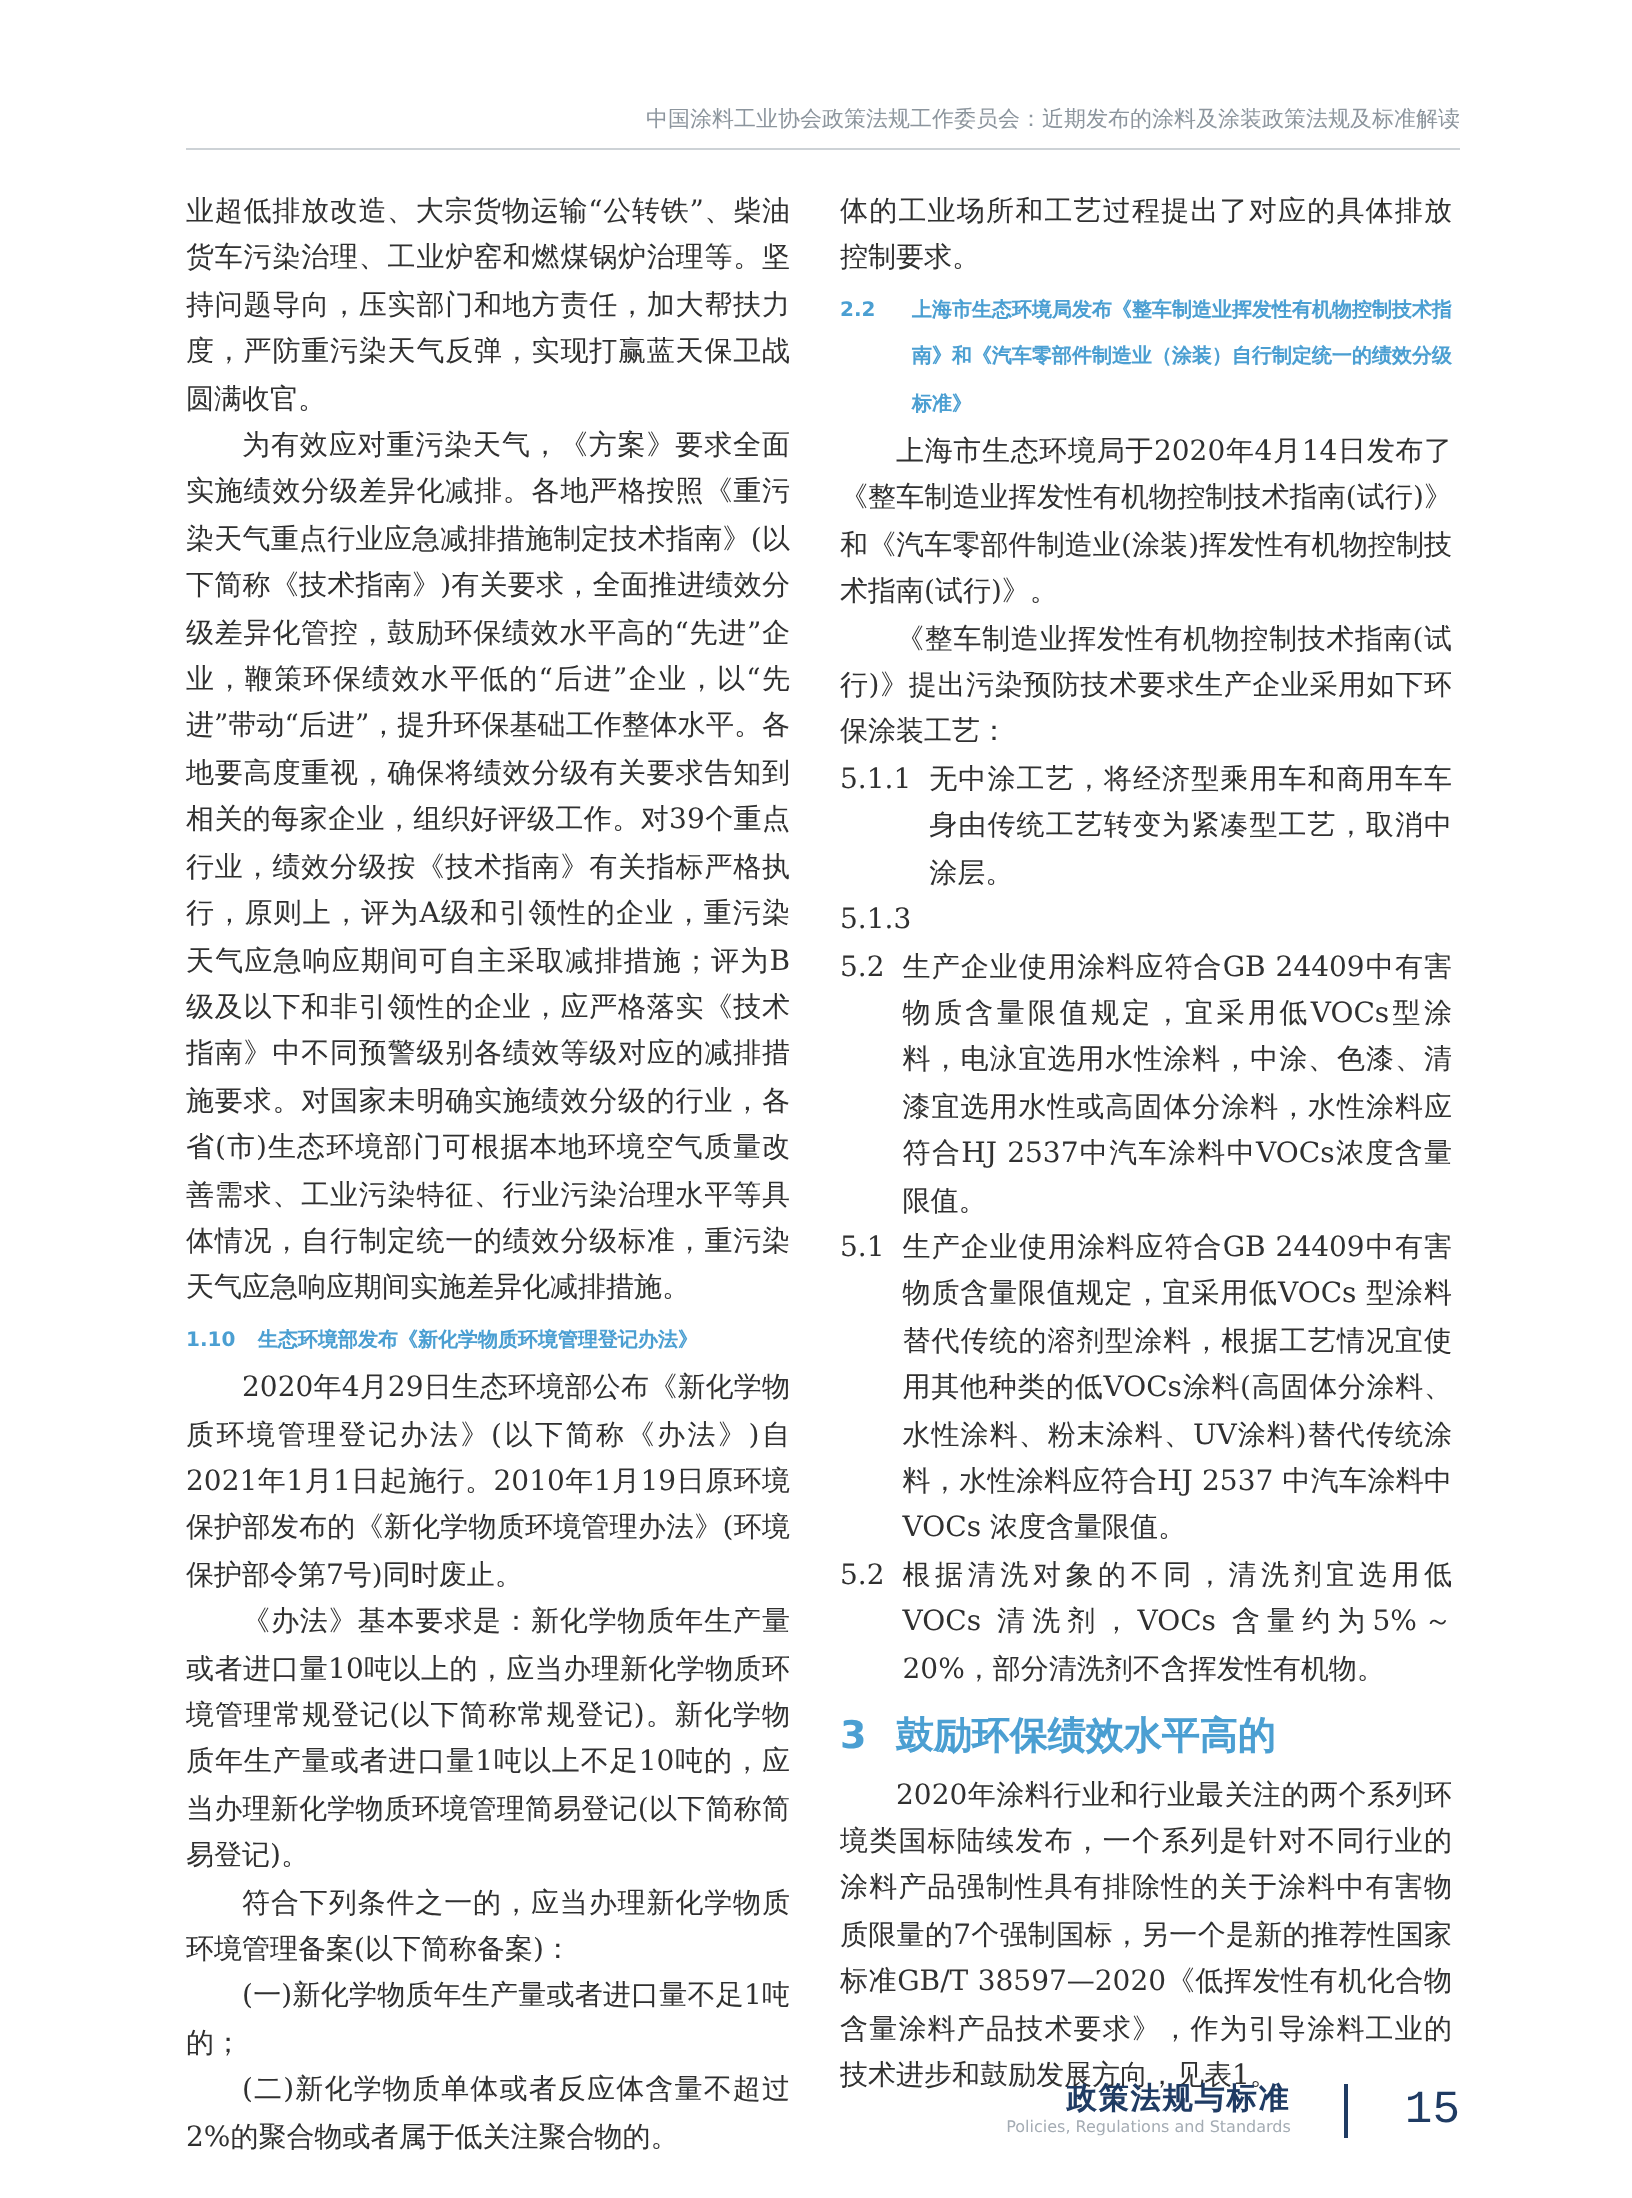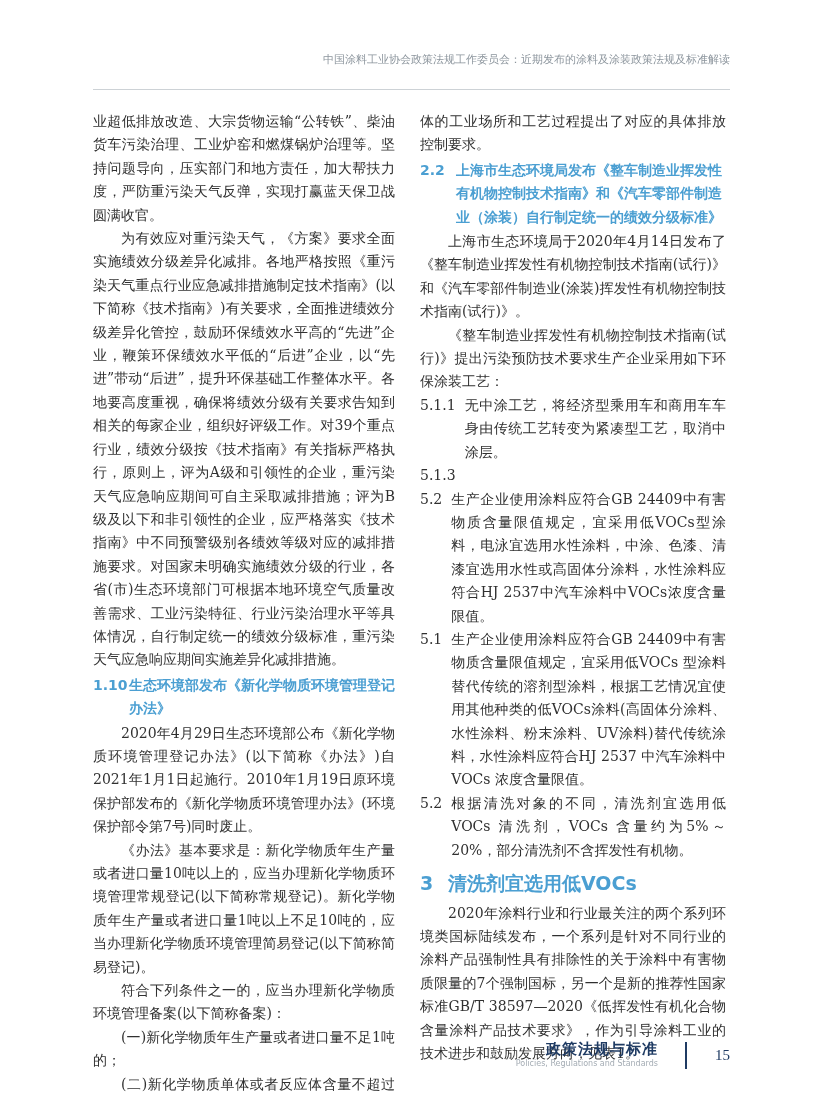--- a/index.html
+++ b/index.html
@@ -22,41 +22,41 @@
     color:var(--body-text);
   }
   .content{
     position:absolute;left:93px;top:52px;width:637px;
   }
   .running-head{
     text-align:right;
     font-family:"DejaVu Sans","Liberation Sans",sans-serif;
     font-size:11px;line-height:15px;
     color:var(--header-gray);
-    padding-bottom:22px;
+    padding-bottom:7px;
     border-bottom:1px solid var(--rule);
   }
   .columns{
     display:flex;gap:25px;margin-top:20px;
   }
   .col{
     width:306px;
     font-size:14px;line-height:23.4px;
     text-align:justify;
   }
   .col-left{width:302px;}
   .col-right{width:306px;}
   p.para{text-indent:2em;}
   p.para.noind{text-indent:0;}
   .h-sub{
     display:flex;
     font-family:"DejaVu Sans","Liberation Sans",sans-serif;
     font-weight:bold;
     color:var(--accent);
-    font-size:14px;line-height:23.4px;
+    font-size:10px;line-height:23.4px;
     margin:2px 0 1px 0;
     text-align:left;
   }
   .h-sub .h-num{flex:none;width:36px;}
   .h-sub .h-title{flex:1;}
   .h-main{
     display:flex;
     font-family:"DejaVu Sans","Liberation Sans",sans-serif;
     font-weight:bold;
     color:var(--accent);
@@ -84,22 +84,22 @@
     font-family:"DejaVu Sans","Liberation Sans",sans-serif;
     font-size:8px;line-height:11px;
     color:var(--muted-gray);
     margin-left:12px;
   }
   .f-bar{
     width:2px;height:27px;background:var(--navy);
     margin:0 9px 0 8px;flex:none;
   }
   .f-page{
-    font-family:Liberation Serif, serif;
-    font-size:15px;color:var(--navy);
+    font-family:Liberation Mono, monospace;
+    font-size:23px;color:var(--navy);
   }
 </style>
 </head>
 <body>
 
 <div class="page">
   <div class="content">
 
     <div class="running-head">中国涂料工业协会政策法规工作委员会：近期发布的涂料及涂装政策法规及标准解读</div>
 
@@ -150,21 +150,21 @@
           <span class="li-num">5.1</span>
           <span class="li-text">生产企业使用涂料应符合GB 24409中有害物质含量限值规定，宜采用低VOCs 型涂料替代传统的溶剂型涂料，根据工艺情况宜使用其他种类的低VOCs涂料(高固体分涂料、水性涂料、粉末涂料、UV涂料)替代传统涂料，水性涂料应符合HJ 2537 中汽车涂料中VOCs 浓度含量限值。</span>
         </div>
         <div class="li">
           <span class="li-num">5.2</span>
           <span class="li-text">根据清洗对象的不同，清洗剂宜选用低VOCs 清洗剂，VOCs 含量约为5%～20%，部分清洗剂不含挥发性有机物。</span>
         </div>
 
         <div class="h-main">
           <span class="h-num">3</span>
-          <span class="h-title">清洗剂宜选用低VOCs</span>
+          <span class="h-title">鼓励环保绩效水平高的</span>
         </div>
 
         <p class="para">2020年涂料行业和行业最关注的两个系列环境类国标陆续发布，一个系列是针对不同行业的涂料产品强制性具有排除性的关于涂料中有害物质限量的7个强制国标，另一个是新的推荐性国家标准GB/T 38597—2020《低挥发性有机化合物含量涂料产品技术要求》，作为引导涂料工业的技术进步和鼓励发展方向，见表1。</p>
 
       </section>
 
     </div>
   </div>
 
   <footer class="footer">

